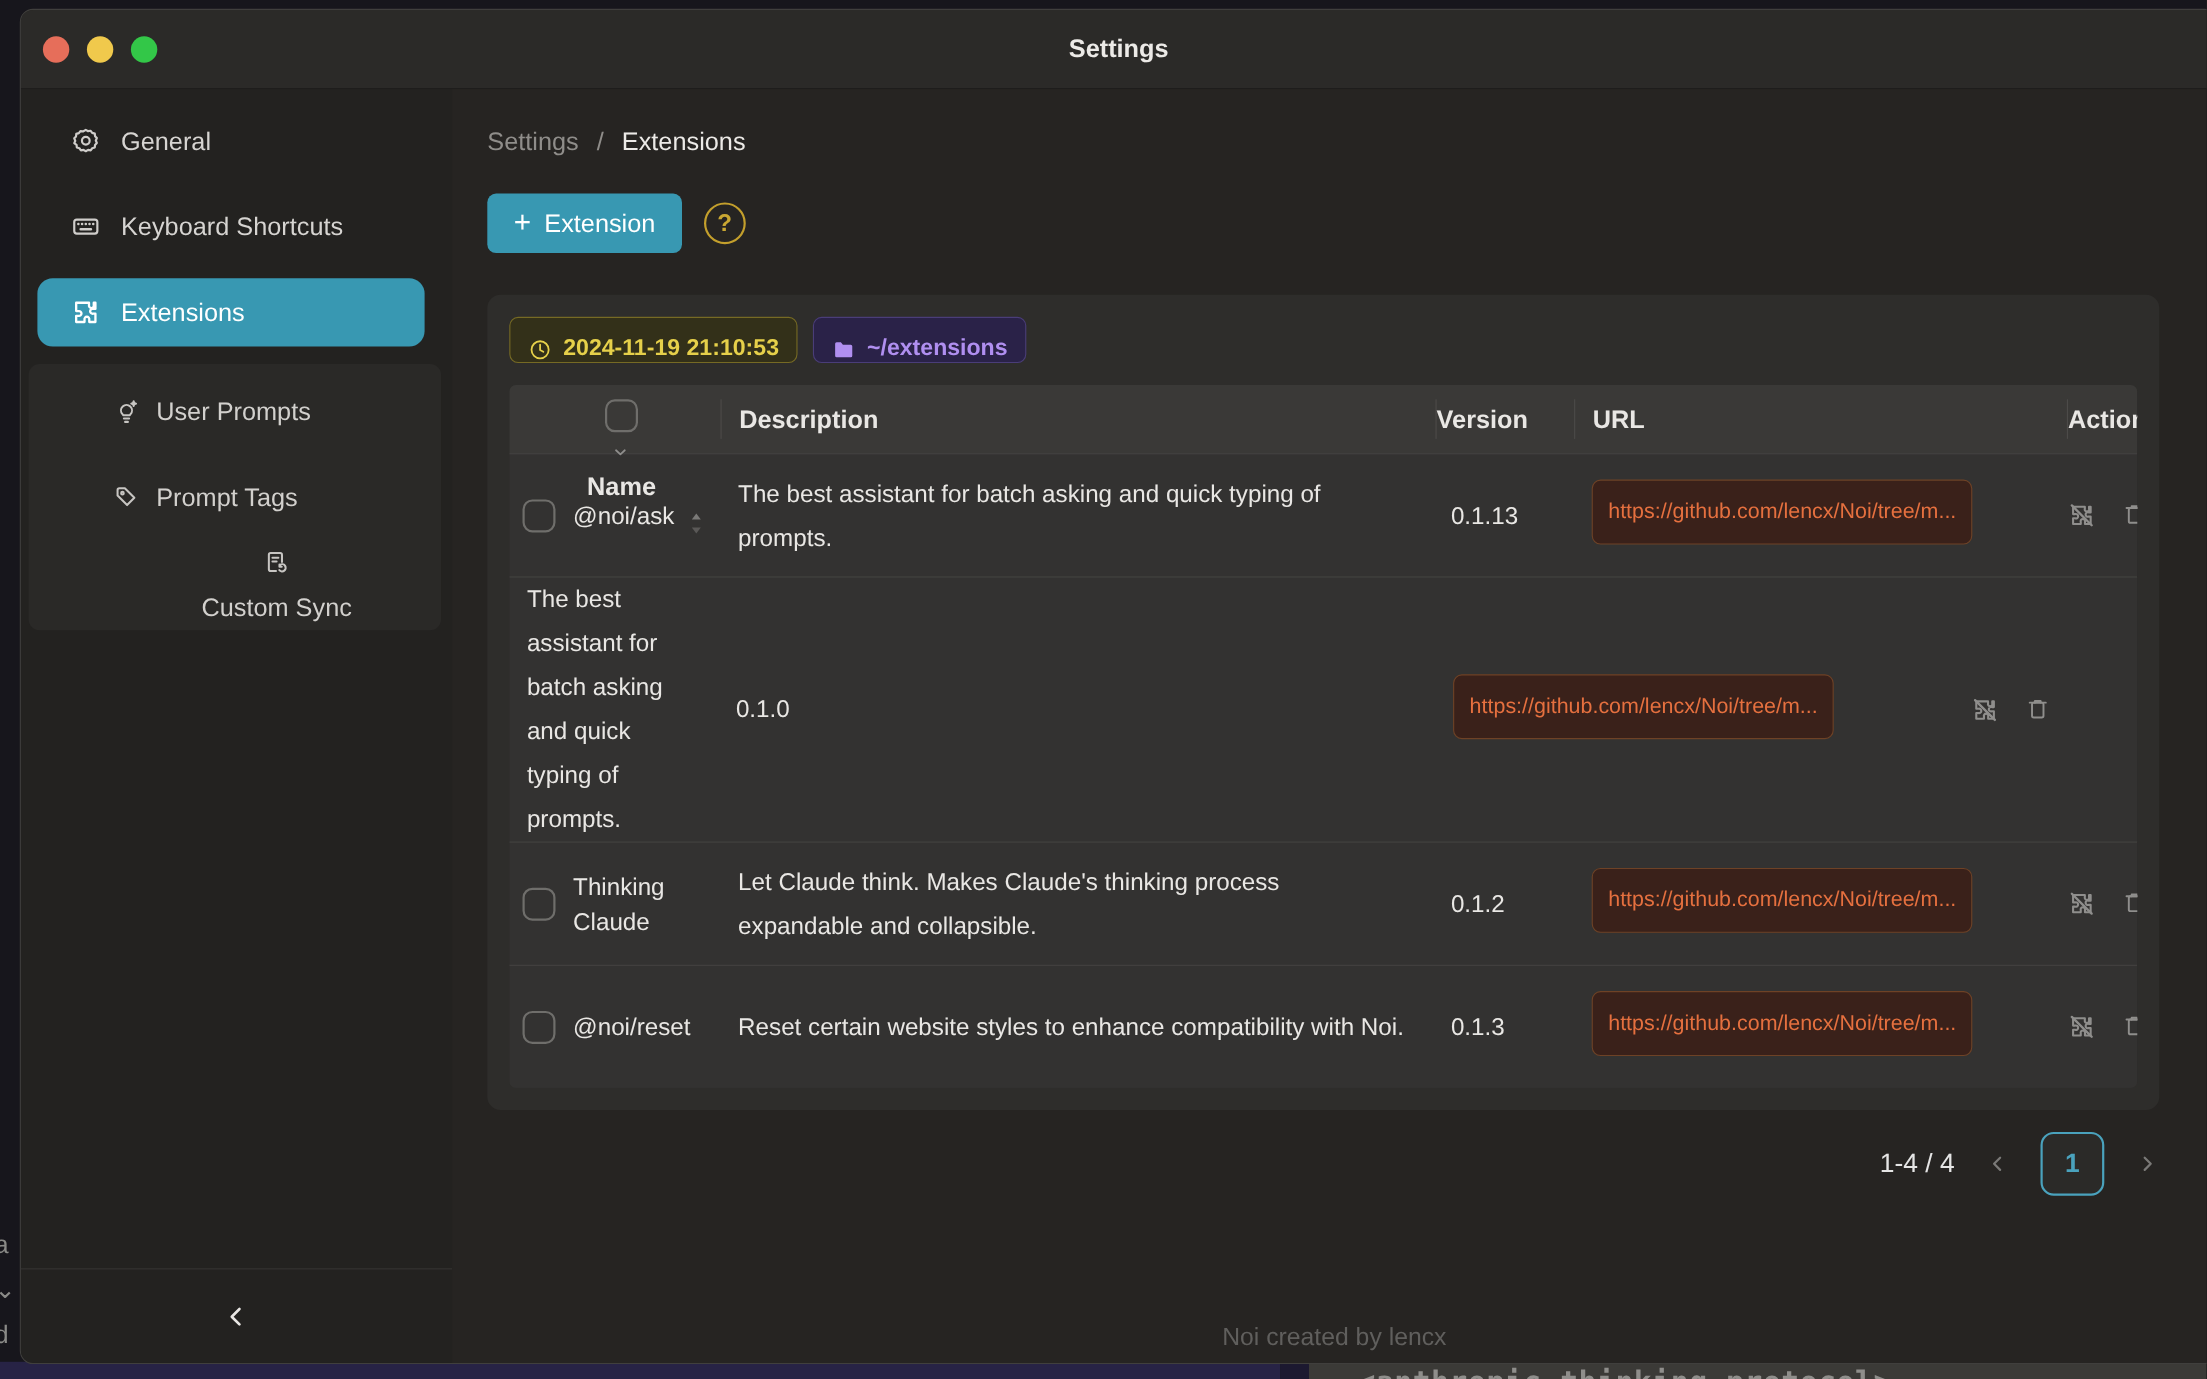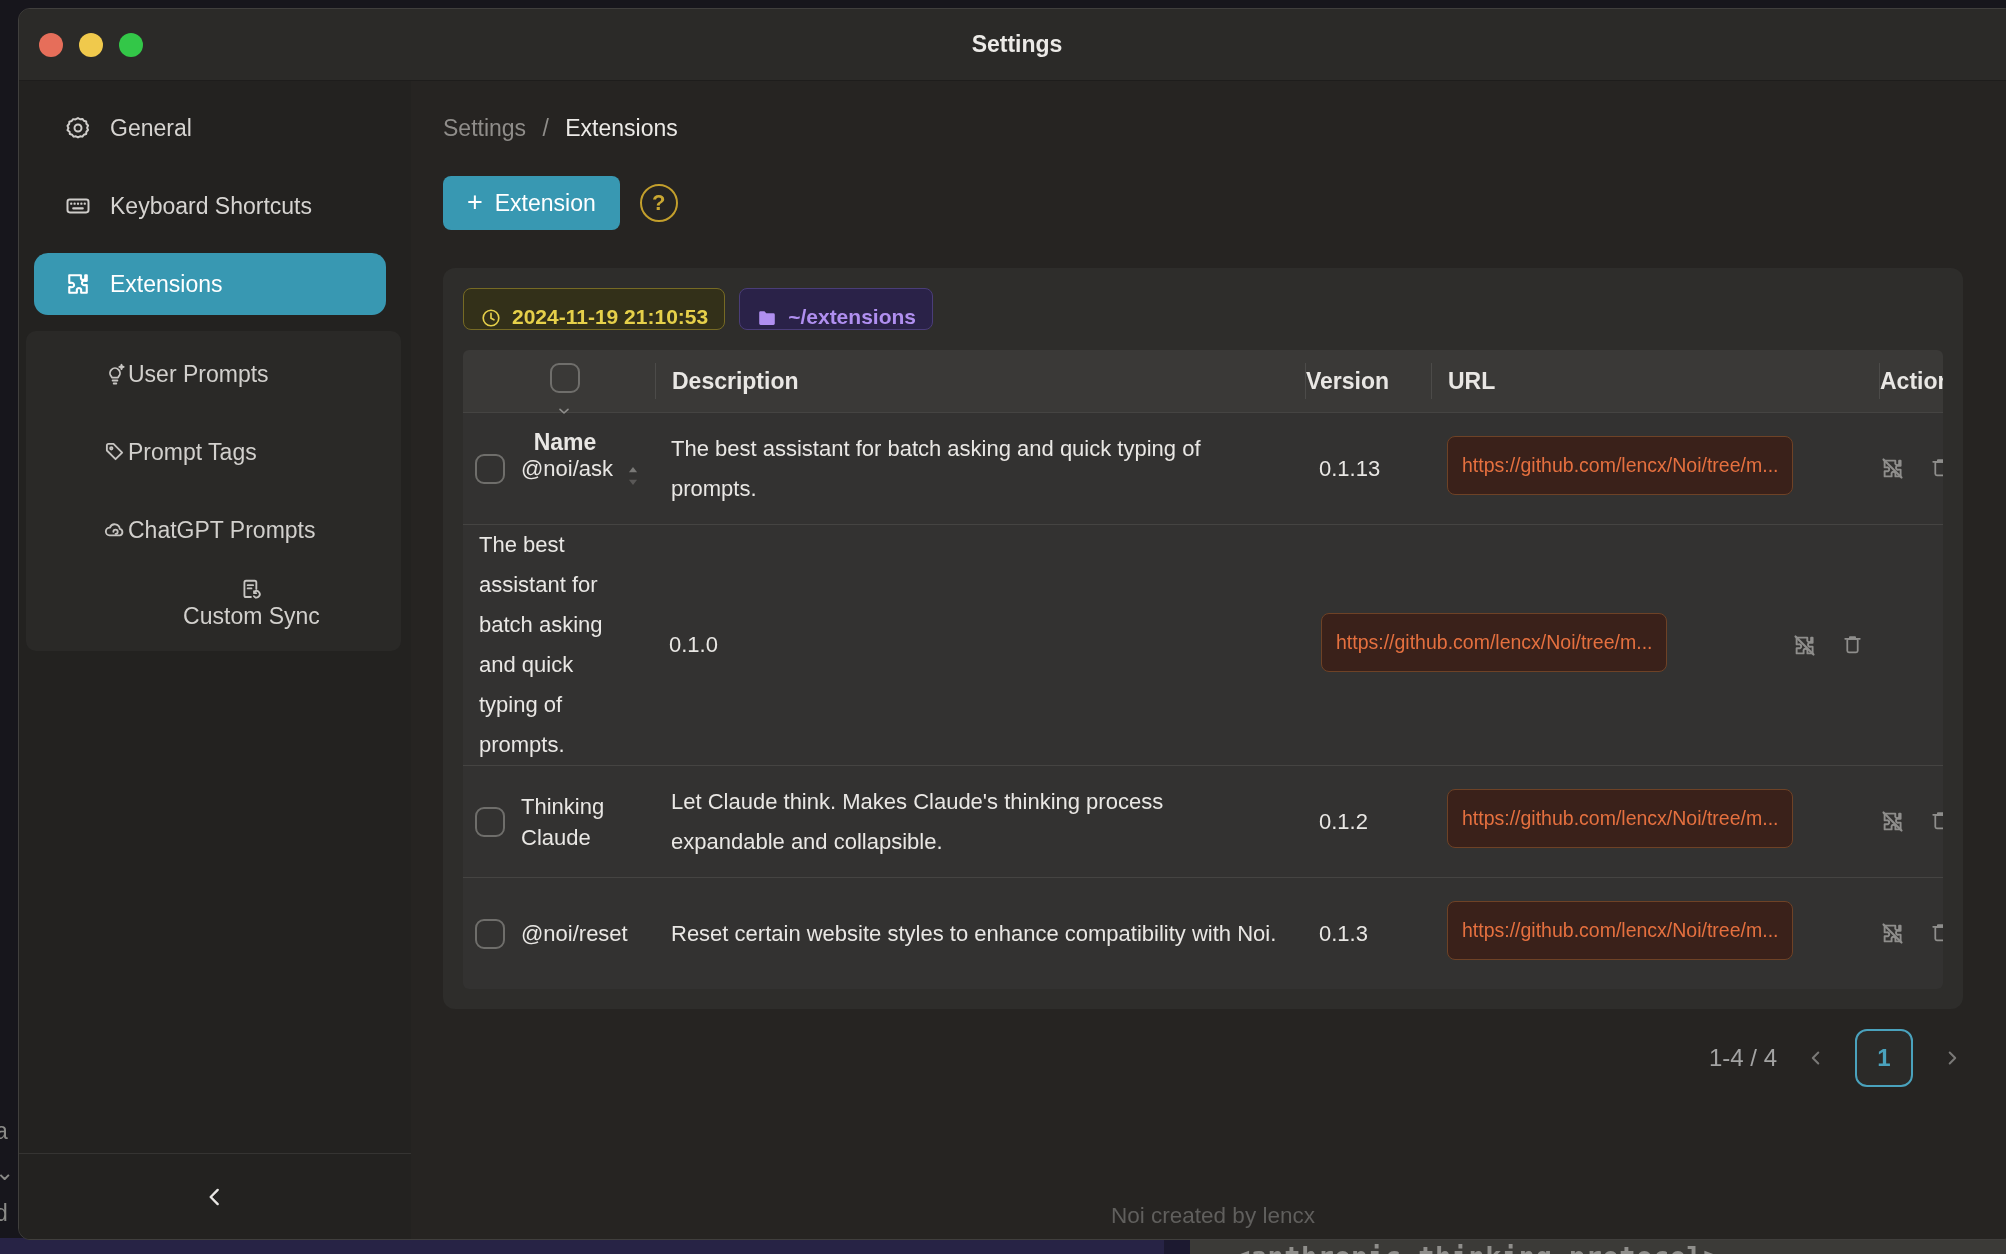--- a/index.html
+++ b/index.html
@@ -47,21 +47,21 @@
     height:62px; margin:0 25px 16px 15px; border-radius:14px;
     display:flex; align-items:center; gap:18px; padding-left:30px;
     color:#d6d4d1; font-size:23px; cursor:default;
   }
   .side-item .ic { color:#cfcdca; flex:none; }
   .side-item.selected { background:#3898b2; color:#ffffff; }
   .side-item.selected .ic { color:#ffffff; }
   .side-item .chev { margin-left:auto; margin-right:26px; color:#cfcdca; }
   .sub-panel { background:#2a2927; margin:0 10px 0 7px; border-radius:10px; padding:12px 0; }
   .sub-item {
-    height:62px; margin-bottom:16px; display:flex; align-items:center; 
+    height:62px; margin-bottom:16px; display:flex; align-items:center; gap:14px;
     padding-left:76px; font-size:23px; color:#d2d0cd;
   }
   .sub-item:last-child { margin-bottom:0;flex-direction:column; }
   .sub-item .ic { color:#c7c5c2; flex:none; }
   .side-footer {
     position:absolute; left:0; right:0; bottom:0; height:86px;
     border-top:1px solid #353432; display:flex; align-items:center; justify-content:center;
     color:#e8e6e3;
   }
 
@@ -122,21 +122,21 @@
   .cell-action { display:flex; gap:22px; justify-content:flex-end; padding-right:14px; color:#8f8e8c; }
   .cell-action .aic { cursor:pointer; }
 
   .checkbox {
     width:30px; height:30px; flex:none; border:2px solid #6f6e6b; border-radius:9px;
     background:transparent; cursor:pointer;
   }
   .cb-chev { color:#8f8e8c; margin-left:-2px; }
 
   .pager { width:1520px; margin-top:20px; display:flex; align-items:center; justify-content:flex-end; gap:28px; }
-  .pg-range { font-size:24px; color:#a3a3a3;text-align:right; }
+  .pg-range { font-size:24px; color:#e5e5e5;text-align:right; }
   .pg-arrow { color:#7a7977; cursor:pointer; }
   .pg-btn {
     width:58px; height:58px; border-radius:12px; border:2px solid #4aa2bd; background:#2b2a28;
     color:#4aa2bd; font-size:24px; font-weight:700; display:flex; align-items:center; justify-content:center;
     cursor:pointer;
   }
   .main-footer {
     position:absolute; bottom:10px; left:0; width:100%; text-align:center;
     color:#605f5d; font-size:22.5px;
   }
@@ -218,29 +218,20 @@
             <svg width="26" height="26" viewBox="0 0 24 24" fill="none" stroke="currentColor" stroke-width="1.7" stroke-linejoin="round">
               <path d="M4.5 6A1.5 1.5 0 0 1 6 4.5h4.6l8 8-6.1 6.1-8-8z"></path>
               <circle cx="8.6" cy="8.6" r="1.1"></circle>
             </svg>
           </span>
           <span>Prompt Tags</span>
         </div>
         <div class="sub-item">
           <span class="ic">
             <svg width="26" height="26" viewBox="0 0 24 24" fill="none" stroke="currentColor" stroke-width="1.7" stroke-linecap="round" stroke-linejoin="round">
-              <path d="M7 17a3.6 3.6 0 0 1 .3-7.2 4.7 4.7 0 0 1 9.1 1.2A3.1 3.1 0 0 1 16.6 17z"></path>
-              <path d="M10.5 13.6a2 2 0 1 1 2 2"></path>
-            </svg>
-          </span>
-          <span>ChatGPT Prompts</span>
-        </div>
-        <div class="sub-item">
-          <span class="ic">
-            <svg width="26" height="26" viewBox="0 0 24 24" fill="none" stroke="currentColor" stroke-width="1.7" stroke-linecap="round" stroke-linejoin="round">
               <path d="M16 11V5a1.5 1.5 0 0 0-1.5-1.5h-8A1.5 1.5 0 0 0 5 5v12a1.5 1.5 0 0 0 1.5 1.5H11"></path>
               <path d="M8 7.5h5M8 10.5h3.5"></path>
               <path d="M13.8 17.8a3 3 0 1 0 .6-4.4M13.9 13v1.9h1.9"></path>
             </svg>
           </span>
           <span>Custom Sync</span>
         </div>
       </div>
 
       <div class="side-footer">

